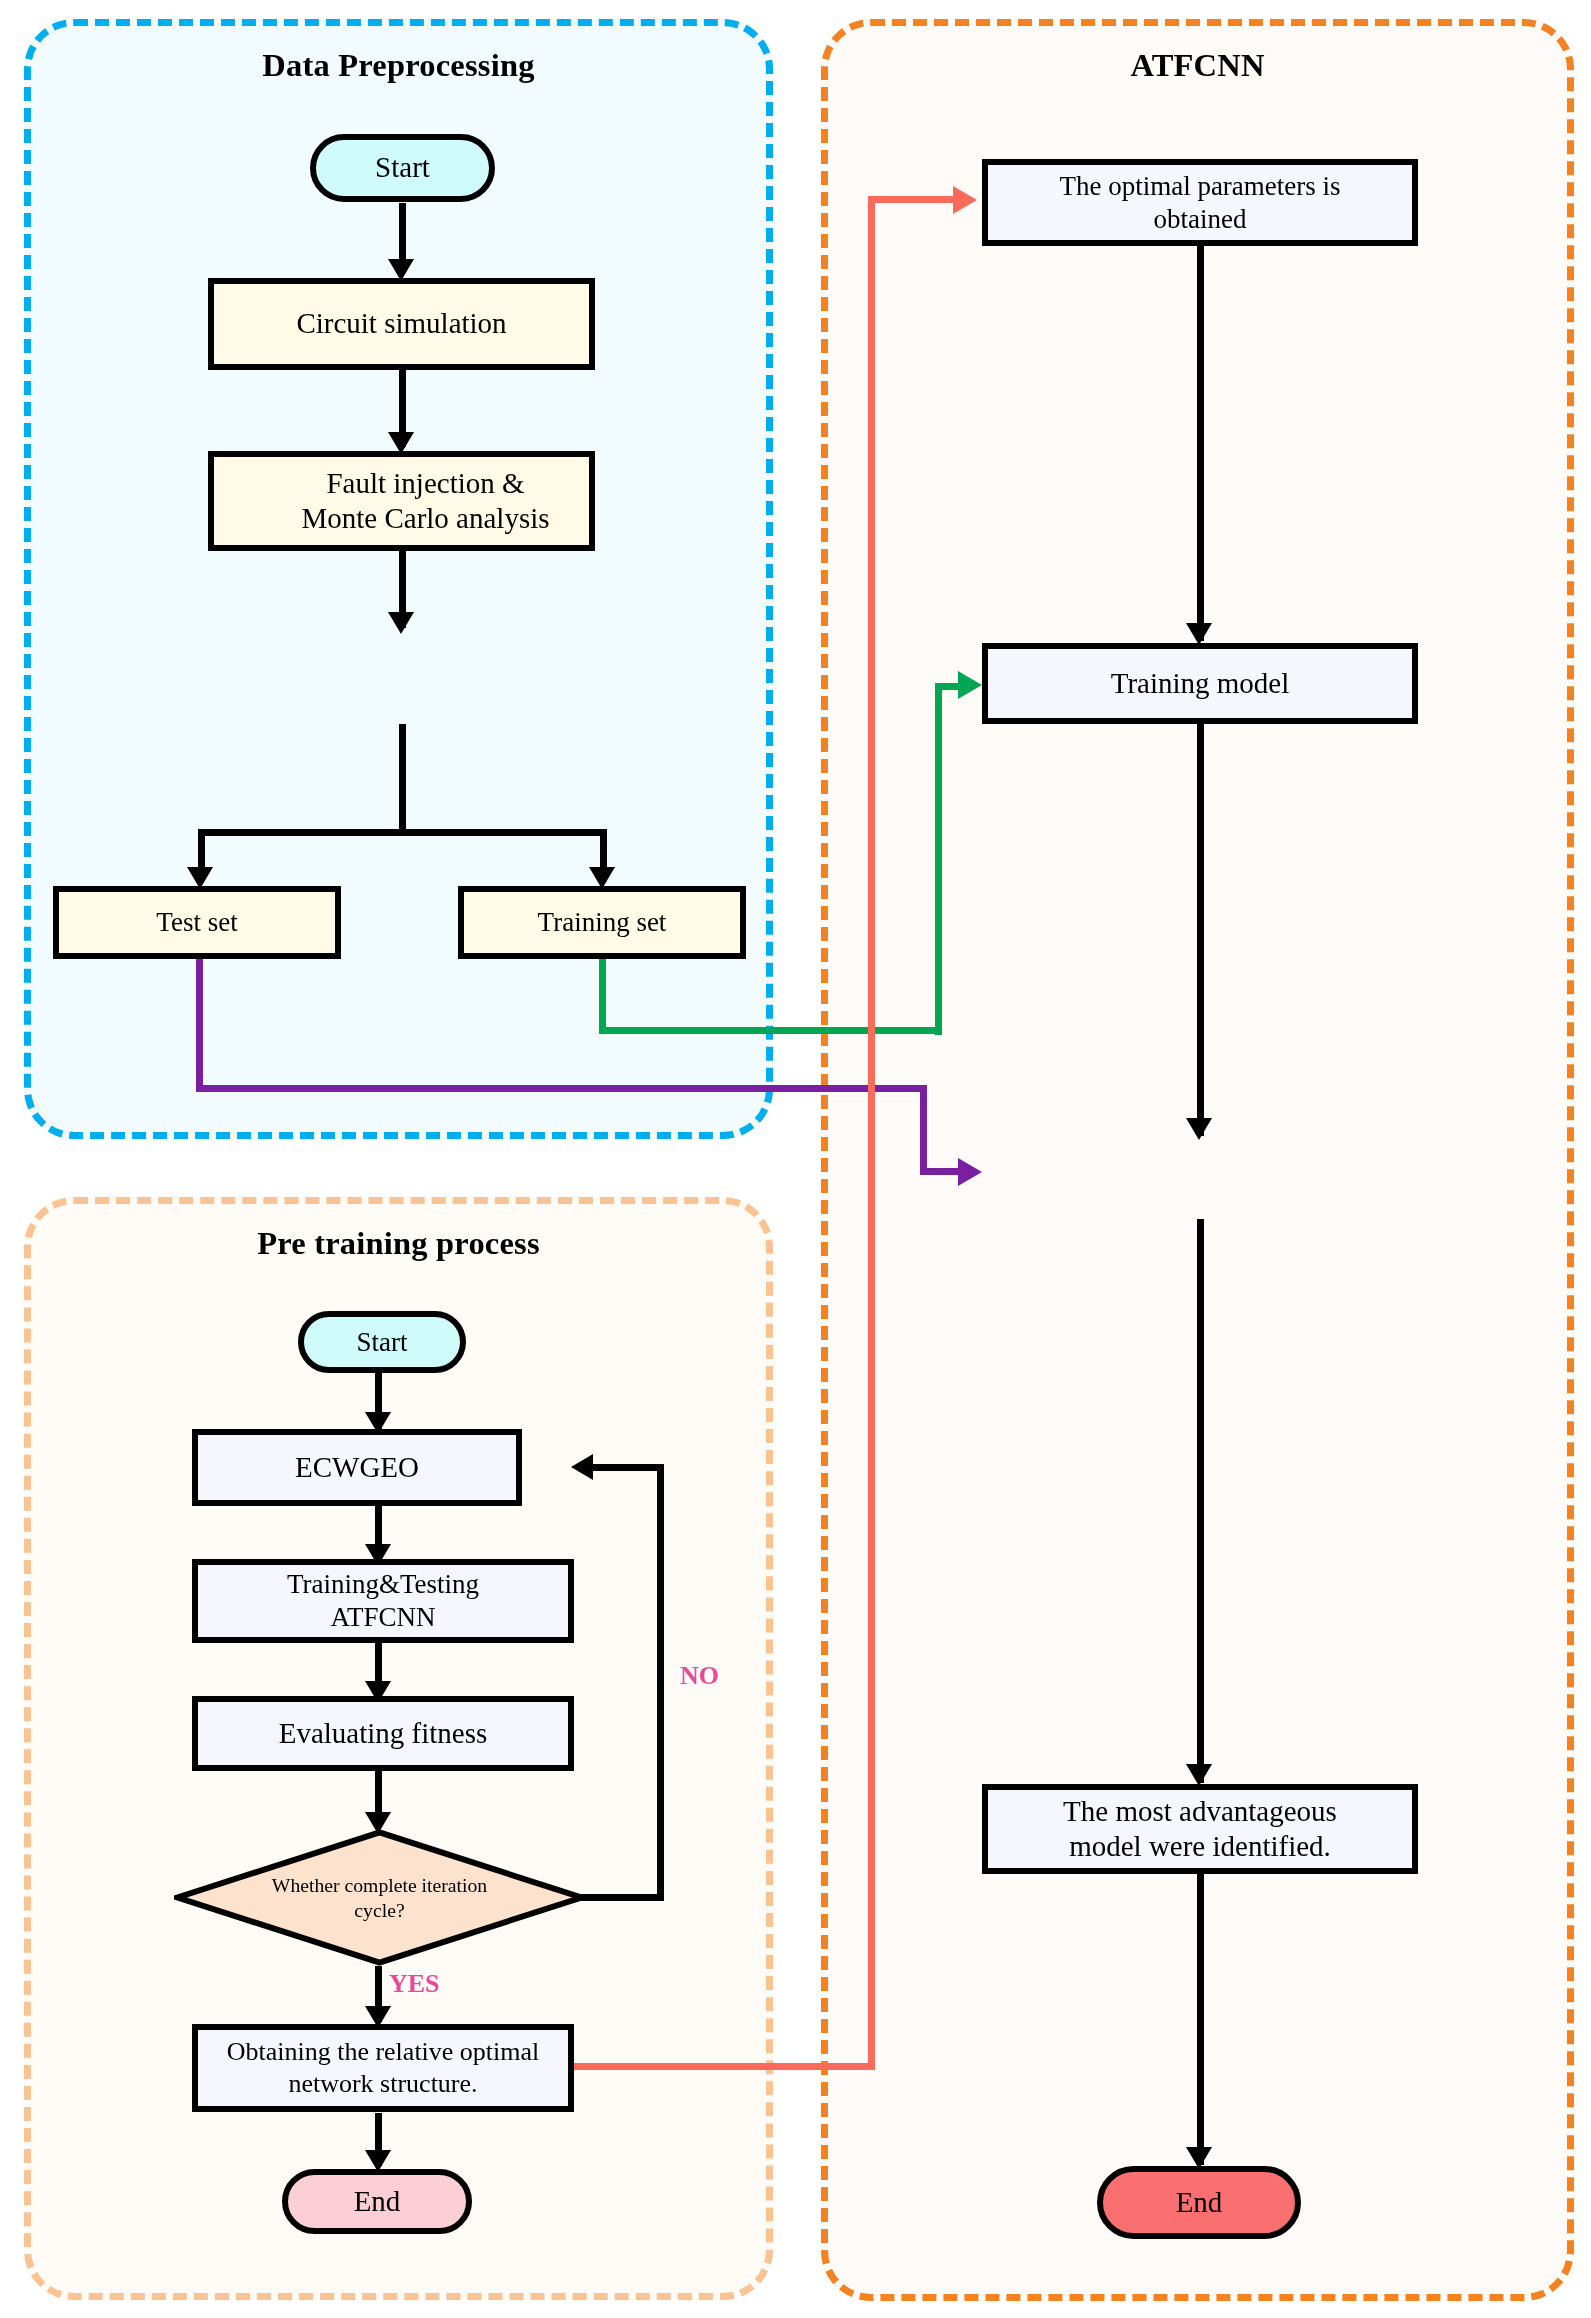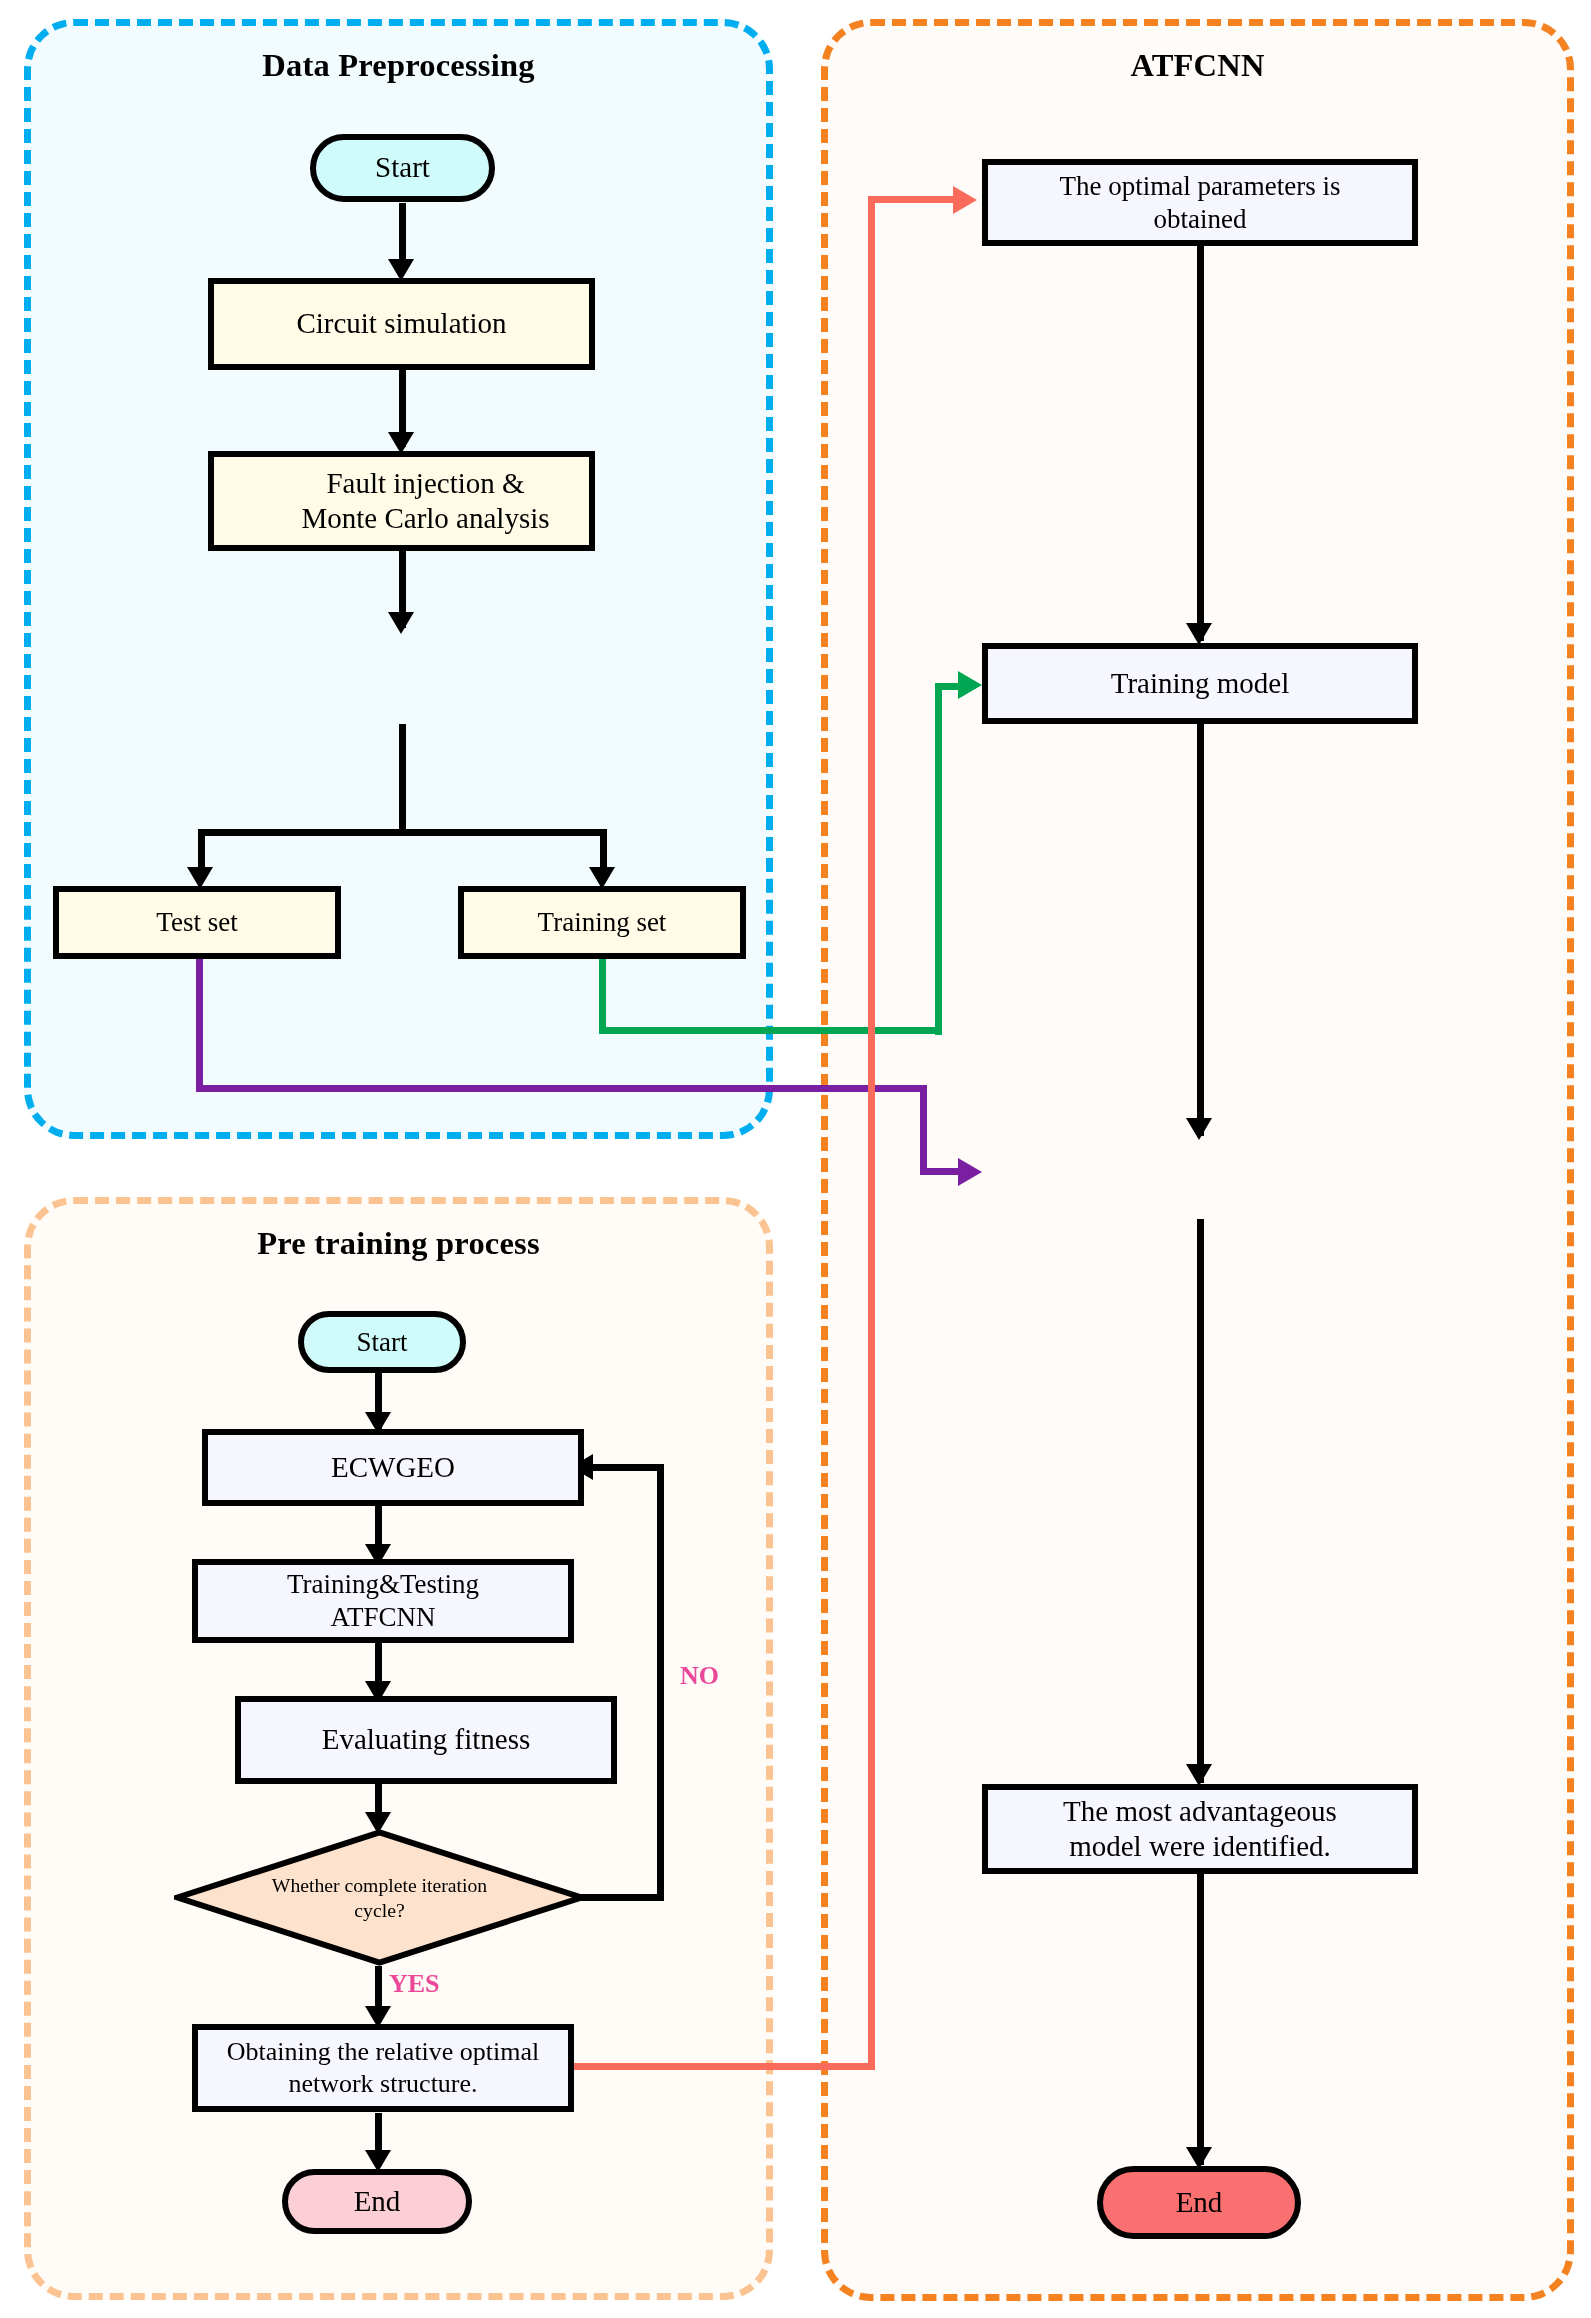--- a/index.html
+++ b/index.html
@@ -93,32 +93,32 @@
   <div class="ln v" style="left:600px;top:829px;height:51px;"></div>
   <div class="arw down" style="left:589px;top:867px;"></div>
 
   <div class="node rect cream t24" style="left:53px;top:886px;width:288px;height:73px;">Test set</div>
   <div class="node rect cream t24" style="left:458px;top:886px;width:288px;height:73px;">Training set</div>
 
   <div class="node capsule cap-start t24" style="left:298px;top:1311px;width:168px;height:62px;">Start</div>
   <div class="ln v" style="left:375px;top:1373px;height:56px;"></div>
   <div class="arw down" style="left:365px;top:1412px;"></div>
 
-  <div class="node rect lav t26" style="left:202px;top:1429px;width:382px;height:77px;">ECWGEO</div>
+  <div class="node rect lav t26" style="left:192px;top:1429px;width:330px;height:77px;">ECWGEO</div>
   <div class="ln v" style="left:375px;top:1506px;height:53px;"></div>
   <div class="arw down" style="left:365px;top:1544px;"></div>
 
   <div class="node rect lav t24" style="left:192px;top:1559px;width:382px;height:84px;flex-direction:column;">
     <span>Training&amp;Testing</span>
     <span>ATFCNN</span>
   </div>
   <div class="ln v" style="left:375px;top:1643px;height:53px;"></div>
   <div class="arw down" style="left:365px;top:1681px;"></div>
 
-  <div class="node rect lav t26" style="left:192px;top:1696px;width:382px;height:88px;margin-left:43px;">Evaluating fitness</div>
+  <div class="node rect lav t26" style="left:192px;top:1696px;width:382px;height:75px;">Evaluating fitness</div>
   <div class="ln v" style="left:375px;top:1771px;height:56px;"></div>
   <div class="arw down" style="left:365px;top:1812px;"></div>
 
   <div class="diamond-wrap" style="left:174px;top:1829px;width:411px;height:137px;">
     <svg width="411" height="137" viewBox="0 0 480 160">
       <polygon points="240,4 476,80 240,156 4,80" fill="#FDE3CE" stroke="#000" stroke-width="7"></polygon>
     </svg>
     <div class="diamond-label">
       <span>Whether complete iteration</span>
       <span>cycle?</span>

